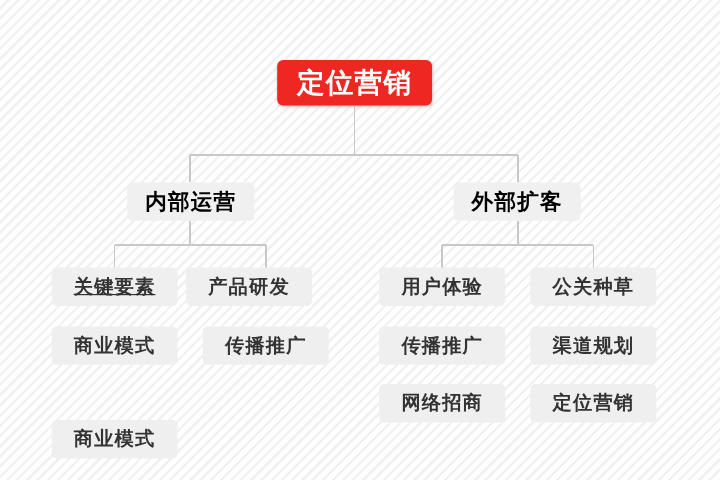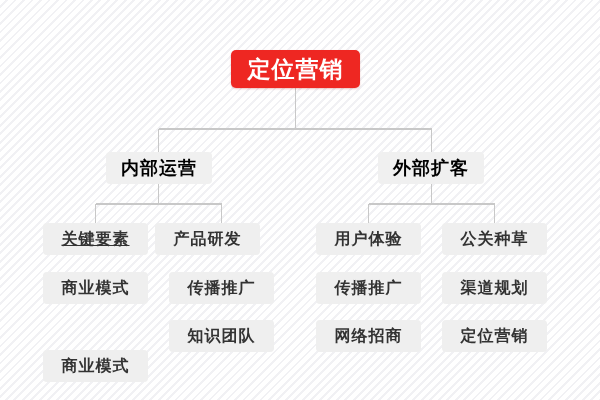--- a/index.html
+++ b/index.html
@@ -107,21 +107,20 @@
   <div class="node node-branch" style="left:106px; top:152px; width:106px; height:32px;">内部运营</div>
 
   <div class="node node-branch" style="left:378px; top:152px; width:106px; height:32px;">外部扩客</div>
 
   <div class="node node-leaf" style="left:43px; top:223px; width:105px; height:32px;text-decoration:underline;">关键要素</div>
   <div class="node node-leaf" style="left:43px; top:272px; width:105px; height:32px;">商业模式</div>
   <div class="node node-leaf" style="left:43px; top:320px; width:105px; height:32px;margin-top:30px;">商业模式</div>
 
   <div class="node node-leaf" style="left:155px; top:223px; width:105px; height:32px;">产品研发</div>
   <div class="node node-leaf" style="left:169px; top:272px; width:105px; height:32px;">传播推广</div>
-  <div class="node node-leaf" style="left:169px; top:320px; width:105px; height:32px;">知识团队</div>
 
   <div class="node node-leaf" style="left:316px; top:223px; width:105px; height:32px;">用户体验</div>
   <div class="node node-leaf" style="left:316px; top:272px; width:105px; height:32px;">传播推广</div>
   <div class="node node-leaf" style="left:316px; top:320px; width:105px; height:32px;">网络招商</div>
 
   <div class="node node-leaf" style="left:442px; top:223px; width:105px; height:32px;">公关种草</div>
   <div class="node node-leaf" style="left:442px; top:272px; width:105px; height:32px;">渠道规划</div>
   <div class="node node-leaf" style="left:442px; top:320px; width:105px; height:32px;">定位营销</div>
 
 </div>

